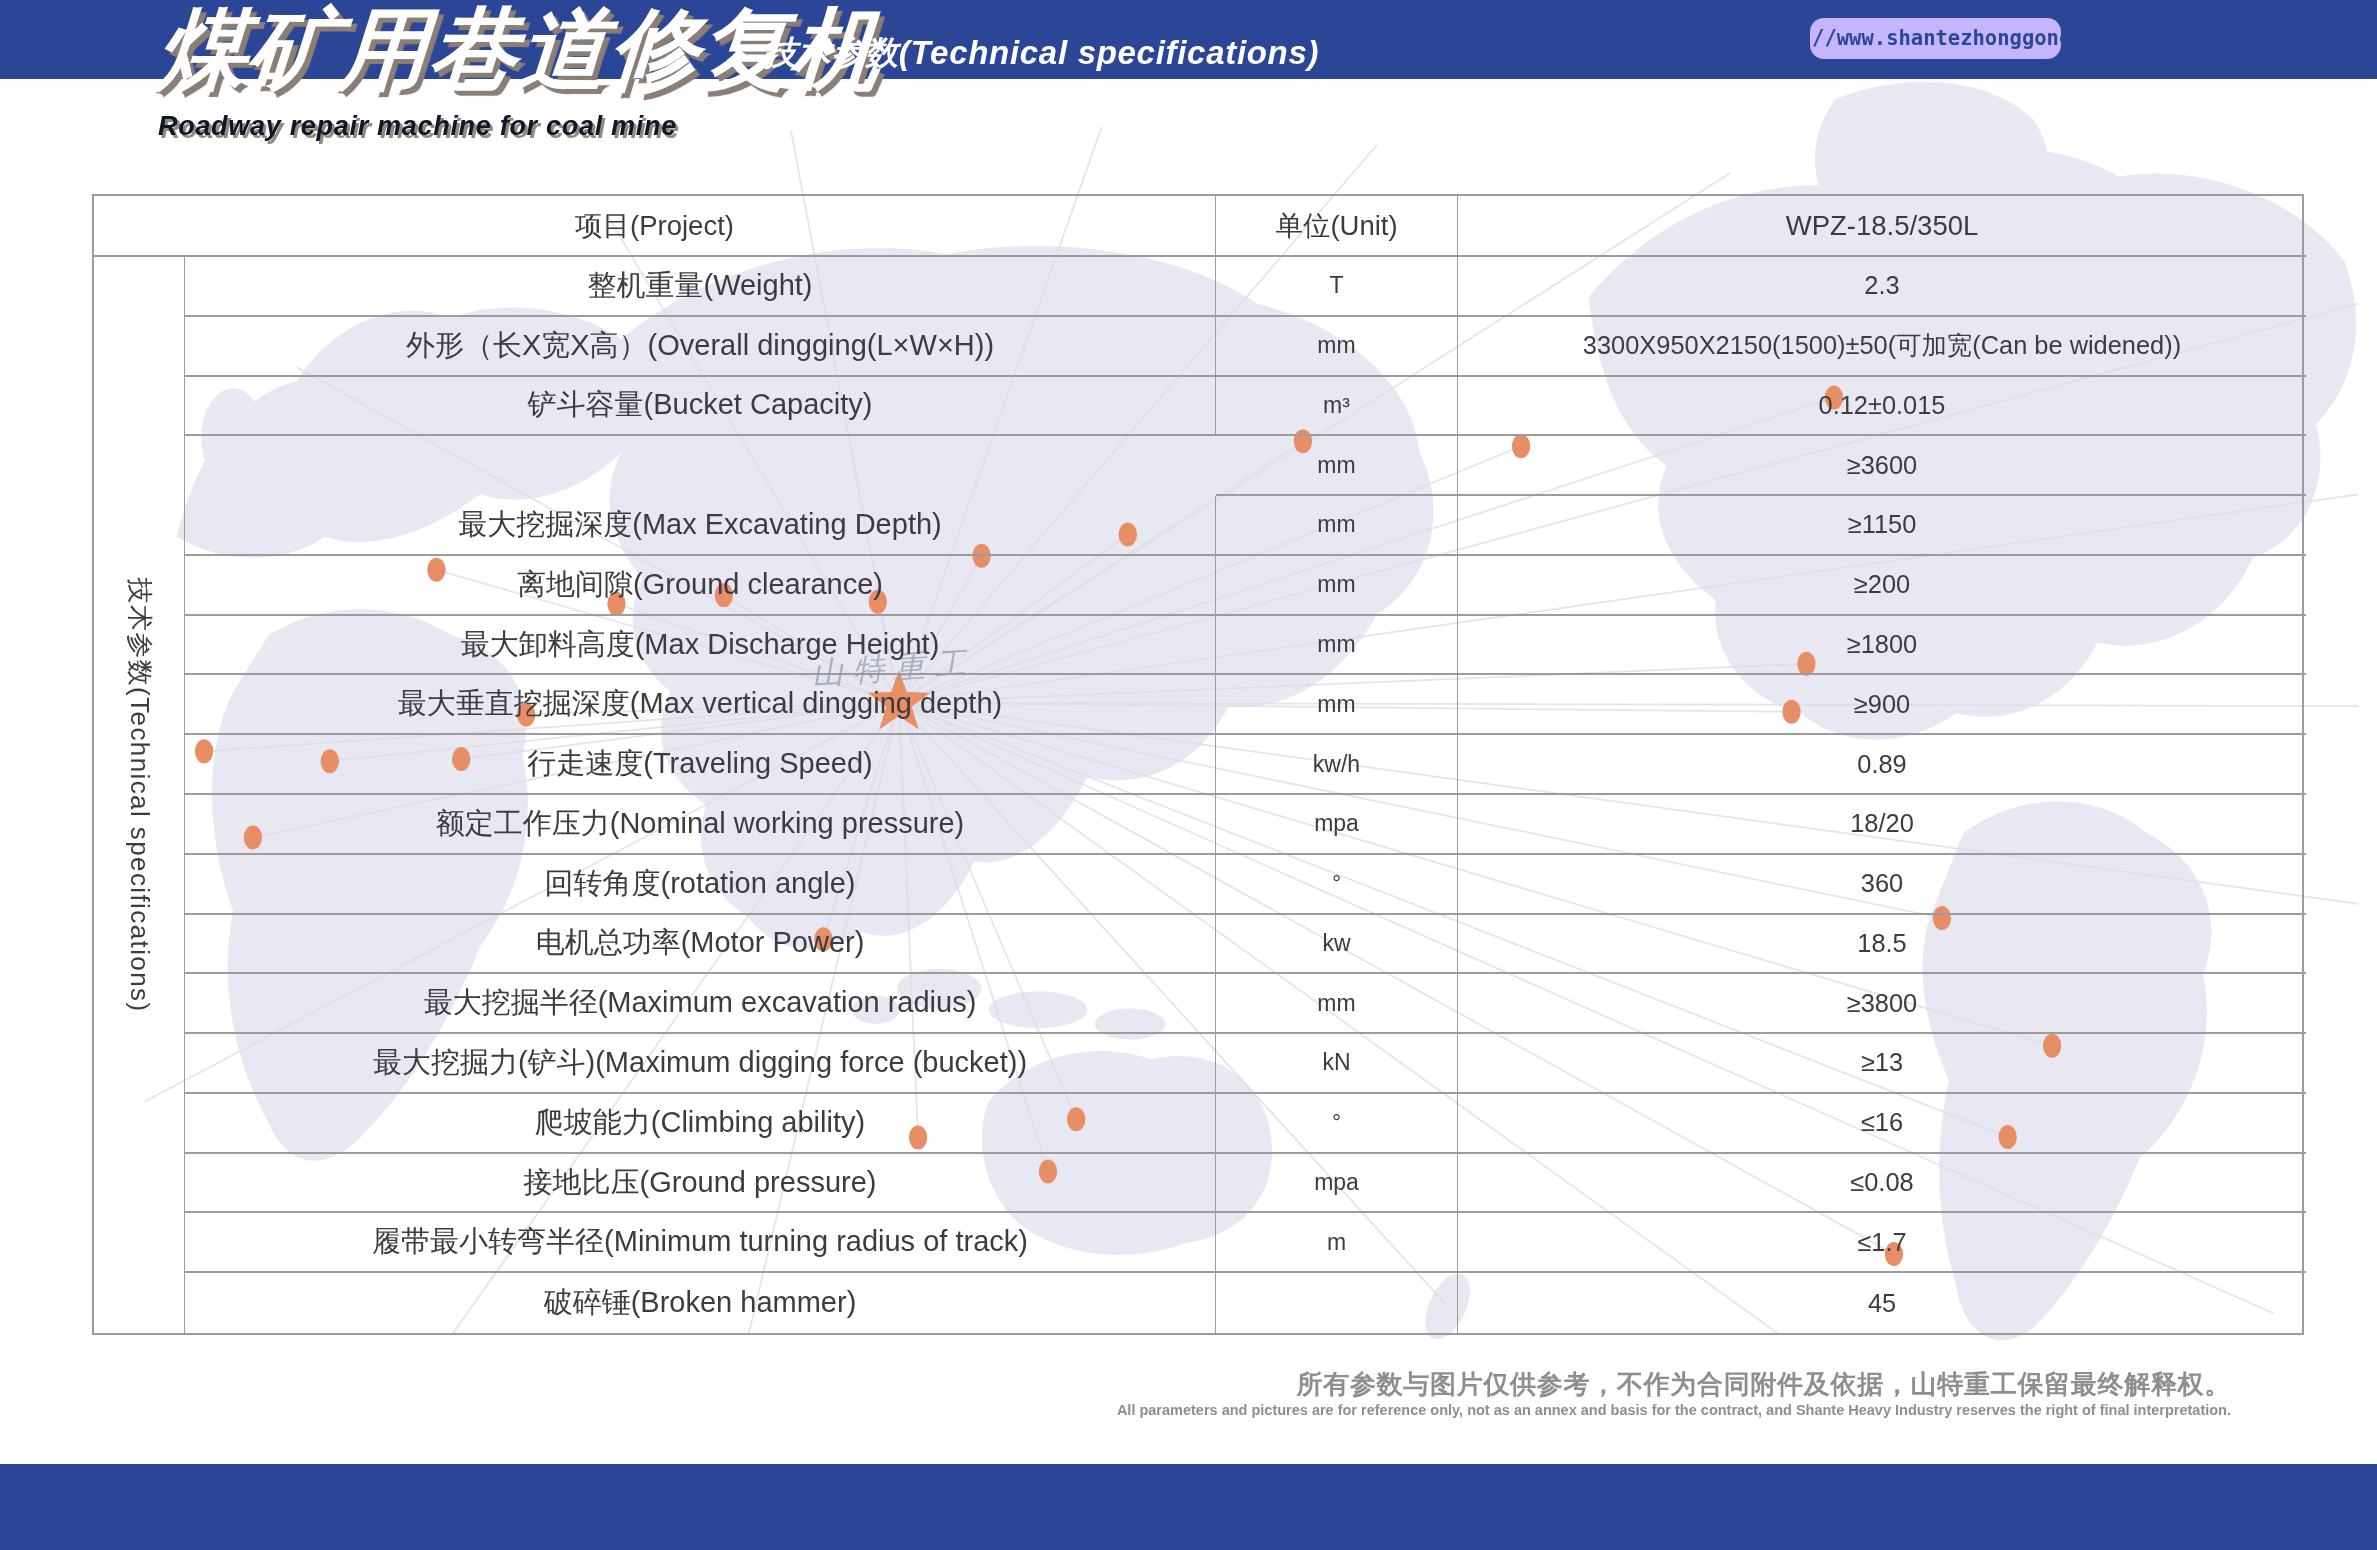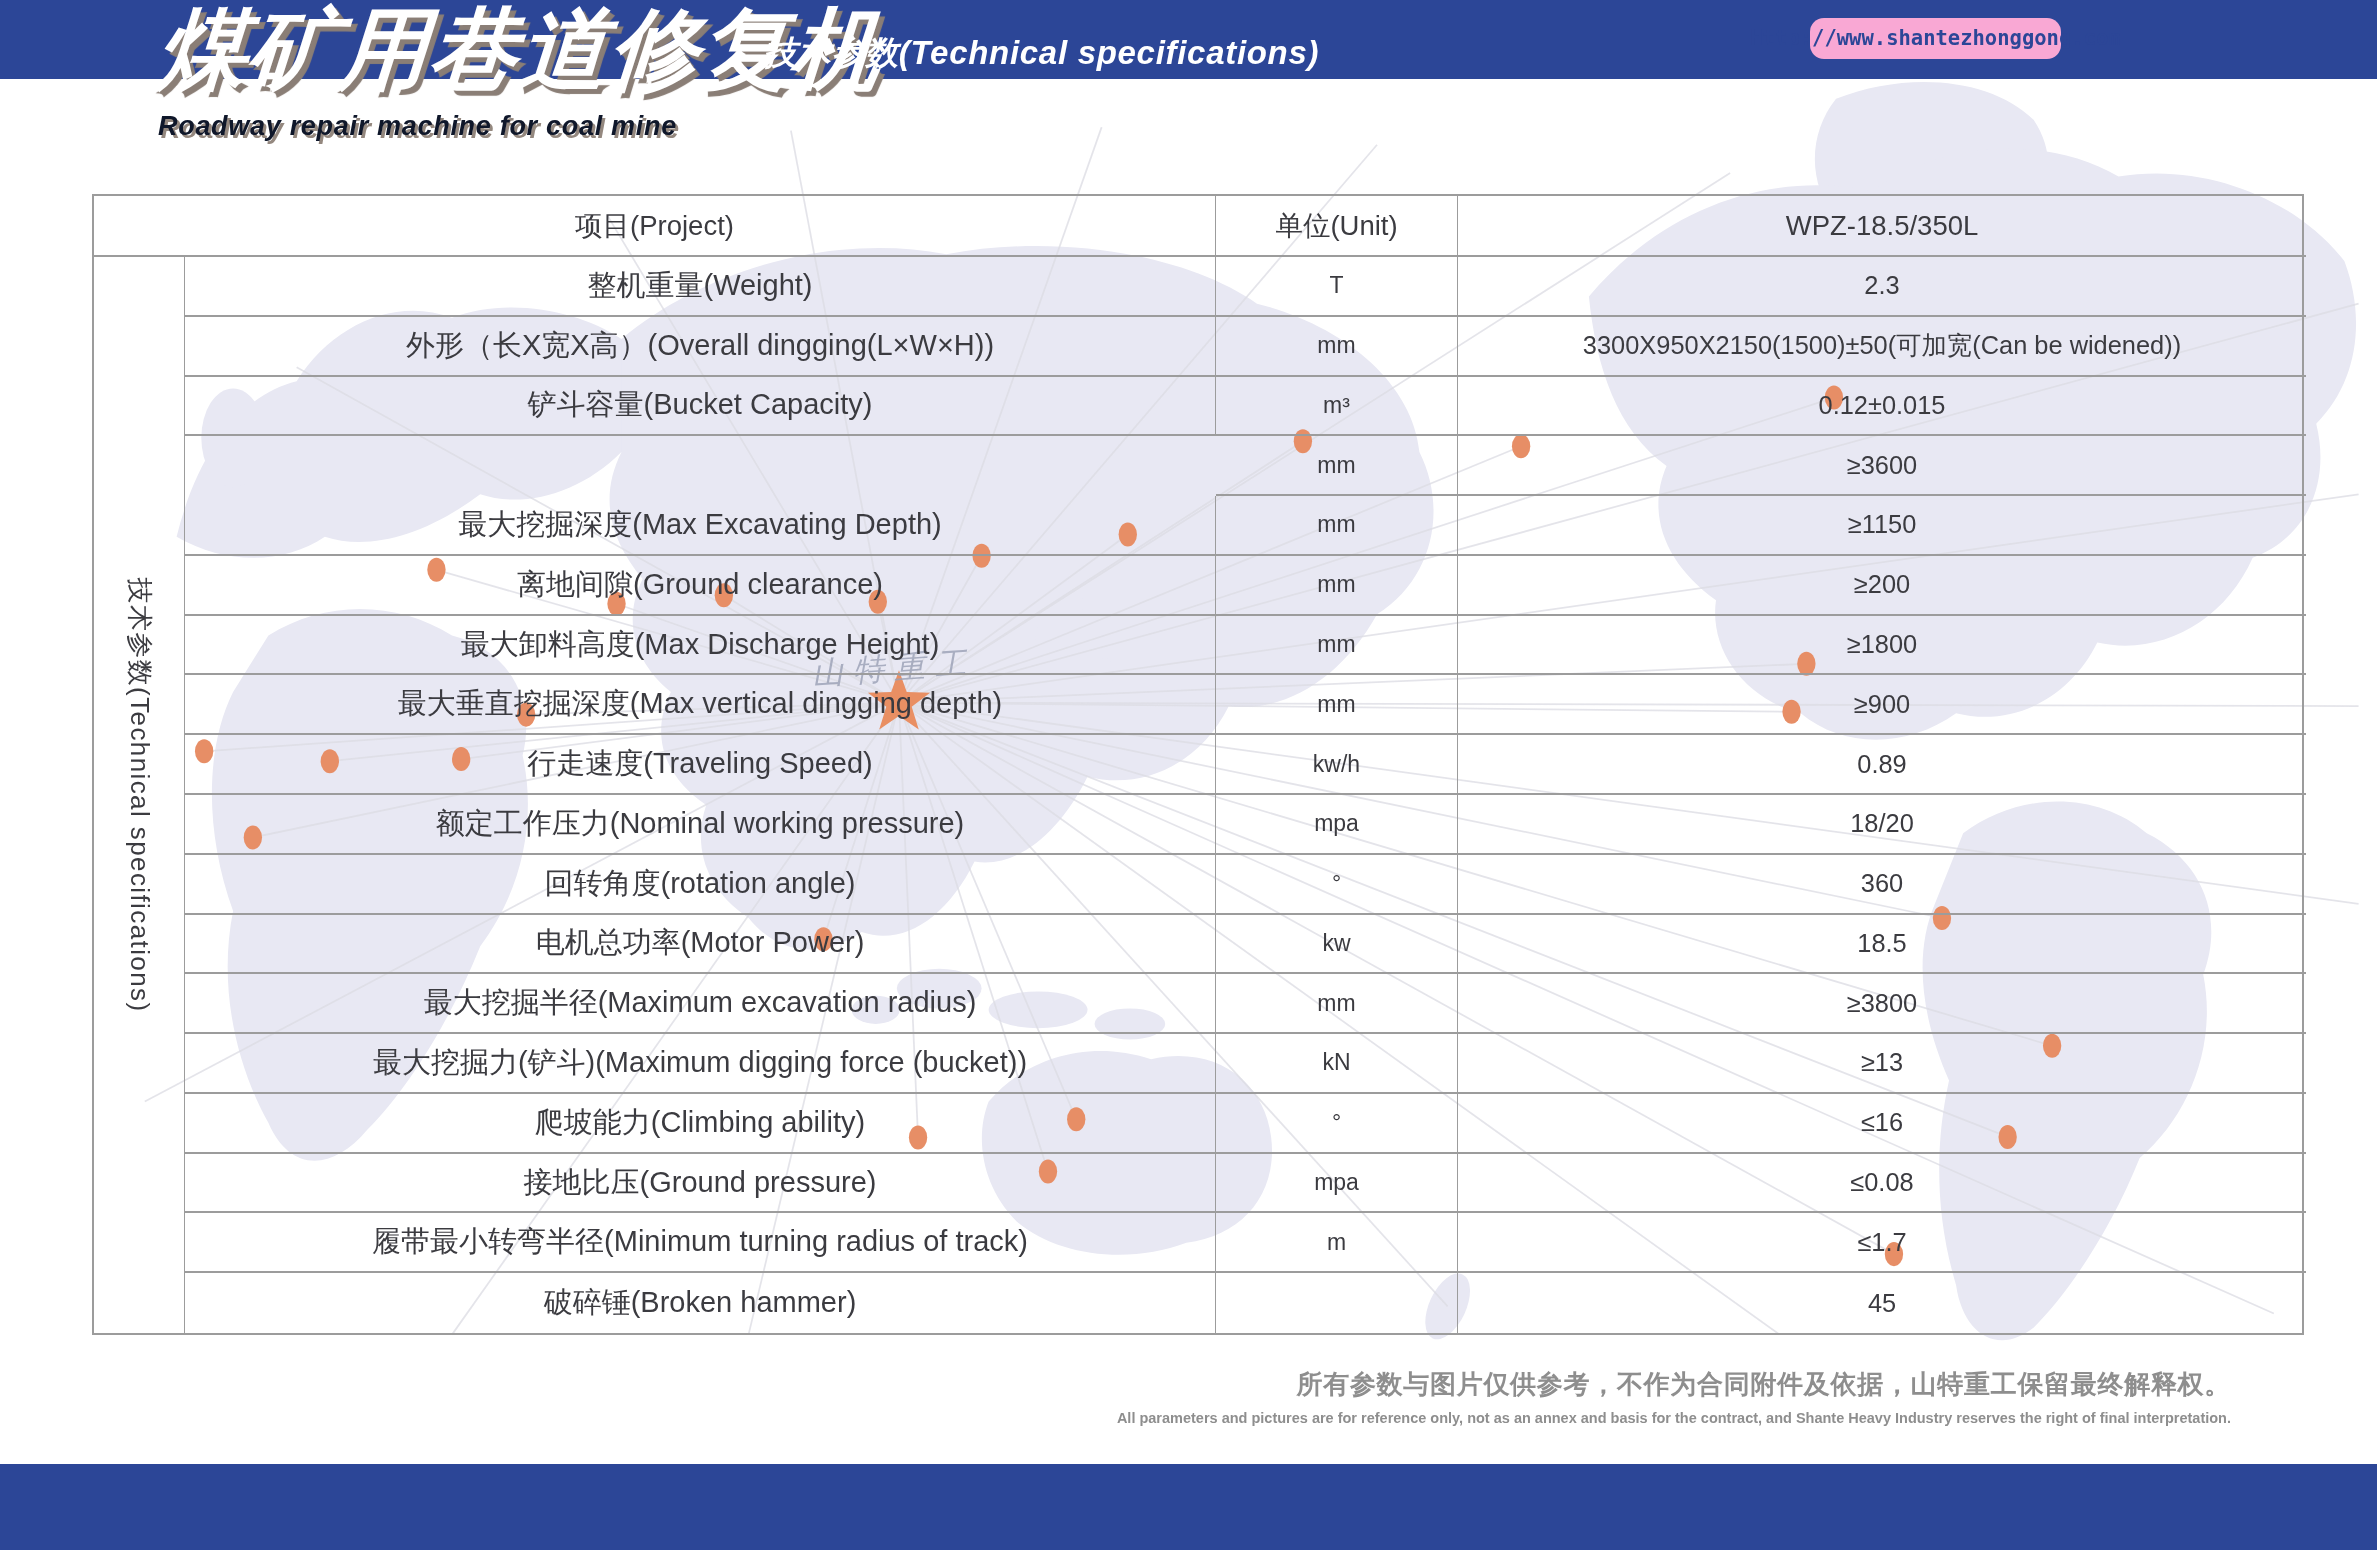--- a/index.html
+++ b/index.html
@@ -33,21 +33,21 @@
     color:#0f172a;letter-spacing:0.7px;
     text-shadow:2.8px 2.8px 0 #94887f;
   }
   .section-title{
     position:absolute;left:764px;top:31px;z-index:4;
     font-size:33px;font-weight:800;font-style:italic;color:#ffffff;
     letter-spacing:0.7px;white-space:nowrap;
   }
   .url-pill{
     position:absolute;left:1810px;top:17.7px;width:251px;height:41px;z-index:4;
-    background:#f9a8d4;border-radius:14px;
+    background:#c4b5fd;border-radius:14px;
     display:flex;align-items:center;justify-content:center;
   }
   .url-pill span{
     font-family:"DejaVu Sans Mono","Liberation Mono",monospace;
     font-size:20.5px;font-weight:700;color:#2c4697;white-space:nowrap;
   }
   
   .map-layer{position:absolute;left:0;top:0;width:2377px;height:1550px;z-index:1;}
   
   .spec-table{
@@ -82,21 +82,21 @@
   }
   .hdr-project{grid-column:1/3;grid-row:1;}
   
   .disclaimer{
     position:absolute;right:146px;top:1367px;z-index:2;text-align:right;
   }
   .disclaimer .zh{
     font-size:26px;font-weight:700;color:#8e8e8e;letter-spacing:0.7px;white-space:nowrap;
   }
   .disclaimer .en{
-    margin-top:8px;
+    margin-top:0;
     font-size:14.5px;font-weight:700;color:#8e8e8e;white-space:nowrap;
   }
 </style>
 </head>
 <body>
 
 <svg class="map-layer" viewBox="0 0 3366 2195" xmlns="http://www.w3.org/2000/svg" id="mapSvg">
   <g fill="#e8e8f3" stroke="none">
 
     <path d="M250,760 C280,640 340,560 420,540 C470,460 560,420 640,450 C720,420 820,440 880,480 C960,470 1020,500 1060,560 C1000,620 940,650 880,640 C820,700 740,720 680,700 C600,760 520,780 460,760 C400,800 320,800 250,760 Z"></path>

